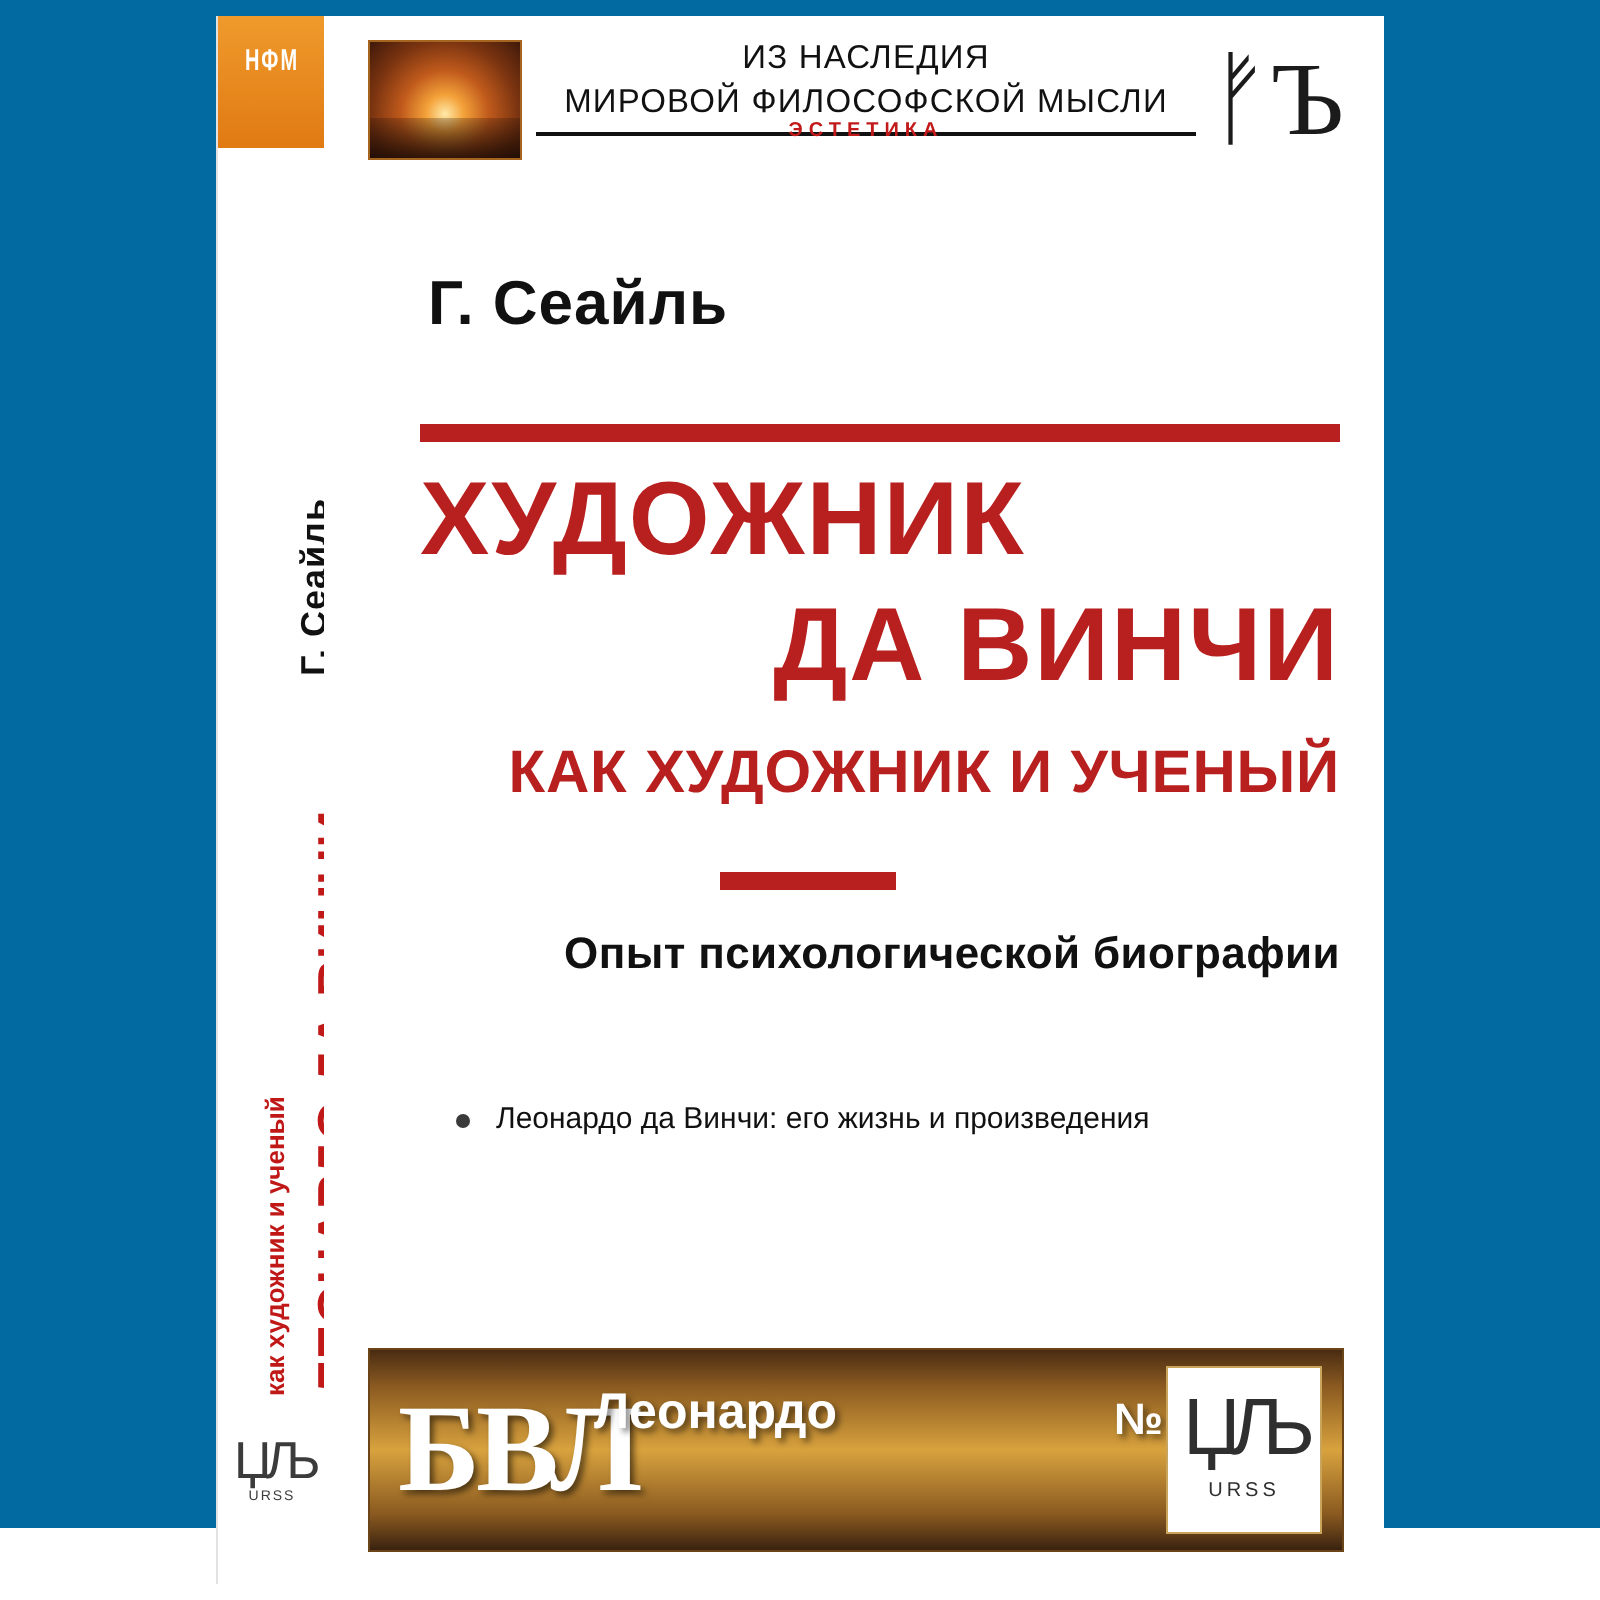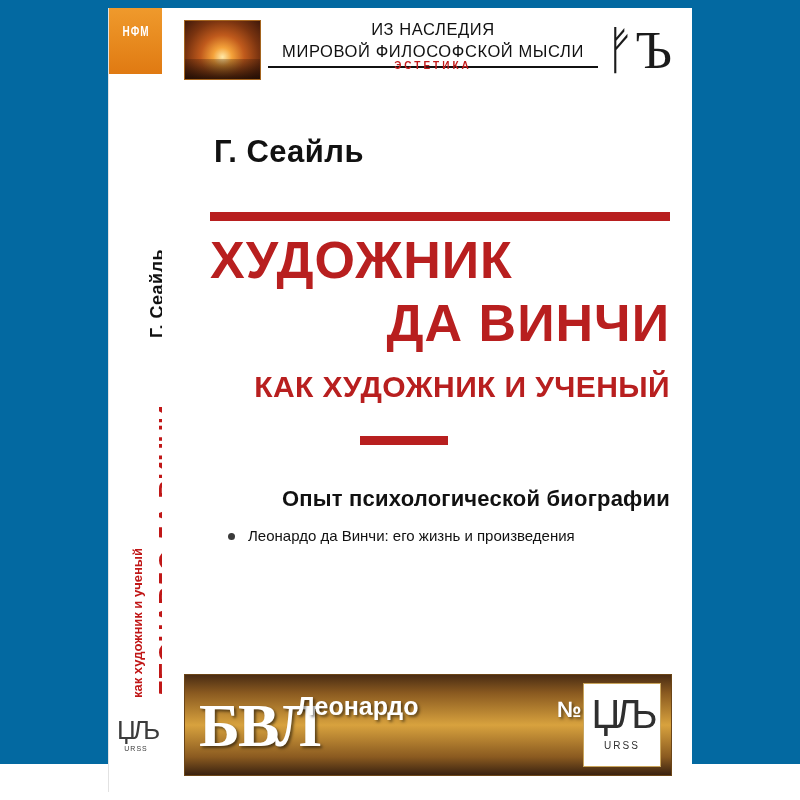--- a/index.html
+++ b/index.html
@@ -252,41 +252,42 @@
     position: absolute;
     right: 22px;
     top: 418px;
     font-size: 30px;
     font-weight: bold;
     color: #b81f1f;
   }
   #subtitle {
     position: absolute;
     right: 22px;
-    top: 478px;
+    top: 456px;
     font-size: 22px;
     font-weight: bold;
     color: #111111;
     letter-spacing: 0.2px;
   }
 
   
   #bullets {
     position: absolute;
     left: 60px;
     top: 518px;
     width: 450px;
   }
   .bullet-row {
     position: relative;
     padding-left: 26px;
     margin-bottom: 10px;
     font-size: 15px;
     color: #111111;
     line-height: 20px;
+    margin-top: 24px;
   }
   .bullet-row .dot {
     position: absolute;
     left: 6px;
     top: 7px;
     width: 7px;
     height: 7px;
     border-radius: 50%;
     background: #3a3a3a;
   }

